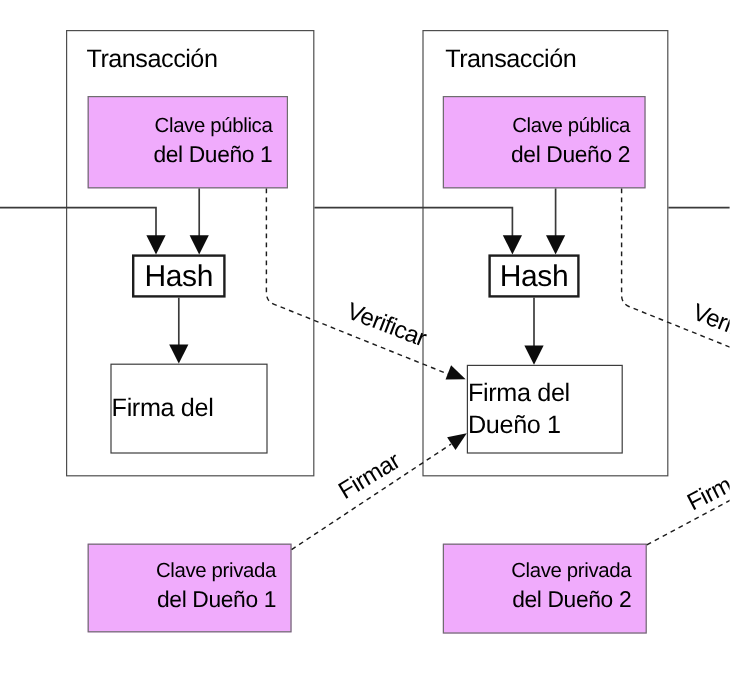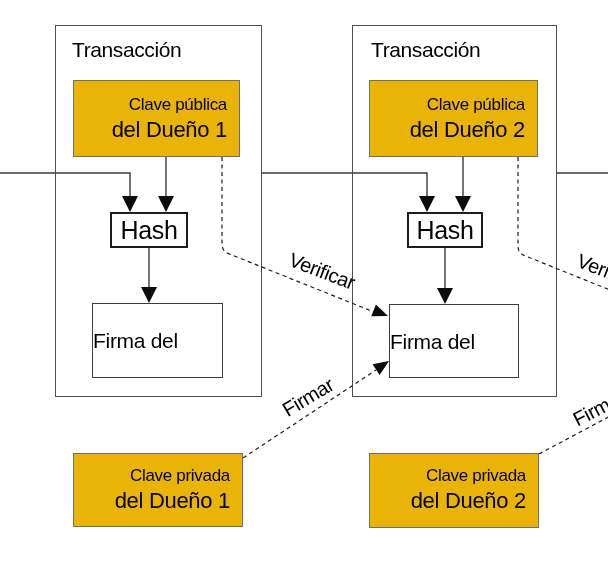--- a/index.html
+++ b/index.html
@@ -8,33 +8,33 @@
     width: 608px;
     height: 561px;
     background: #ffffff;
     font-family: "Liberation Sans", sans-serif;
     color: #000;
     overflow: hidden;
   }
   .abs { position: absolute; box-sizing: border-box; }
 
   .txbox   { border: 1.4px solid #4e4e4e; background: transparent; }
-  .keybox  { border: 1.3px solid #6e6e6e; background: #eab308; }
+  .keybox  { border: 1.3px solid #6e6e6e; background: #f0abfc; }
   .hashbox { border: 2px solid #1d1d1d; background: #ffffff;
              display: flex; align-items: center; justify-content: center;
              font-size: 25px; letter-spacing: -0.3px; }
   .sigbox  { border: 1.4px solid #3c3c3c; background: #ffffff;
              display: flex; flex-direction: column; align-items: flex-start;
              justify-content: center; font-size: 21px; line-height: 27px;
              letter-spacing: -0.3px; }
 
   .txtitle { font-size: 21px; letter-spacing: -0.4px; white-space: nowrap; }
 
   .keybox .l1 { font-size: 17px; line-height: 23px; }
-  .keybox .l2 { font-size: 22px; line-height: 27px; }
+  .keybox .l2 { font-size: 19px; line-height: 27px; }
   .keybox .inner {
     position: absolute; top: 12px; right: 12px; left: 6px;
     text-align: right; letter-spacing: -0.3px;
   }
 
   .edge-label {
     position: absolute; font-size: 20px; letter-spacing: -0.4px;
     text-align: center; white-space: nowrap; line-height: 24px;
   }
 
@@ -76,20 +76,21 @@
       <div class="l2">del Dueño 2</div>
     </div>
   </div>
 
   <div class="abs hashbox" style="left:407px; top:212px; width:76px; height:36px;">
     <span>Hash</span>
   </div>
 
   <div class="abs sigbox" style="left:389px; top:304px; width:130px; height:74px;">
     <div>Firma del</div>
+    <div>Dueño 1</div>
   </div>
 
   <div class="abs keybox" style="left:73px; top:453px; width:170px; height:74px;">
     <div class="inner" style="top:10px;">
       <div class="l1">Clave privada</div>
       <div class="l2">del Dueño 1</div>
     </div>
   </div>
 
   <div class="abs keybox" style="left:369px; top:453px; width:170px; height:75px;">

